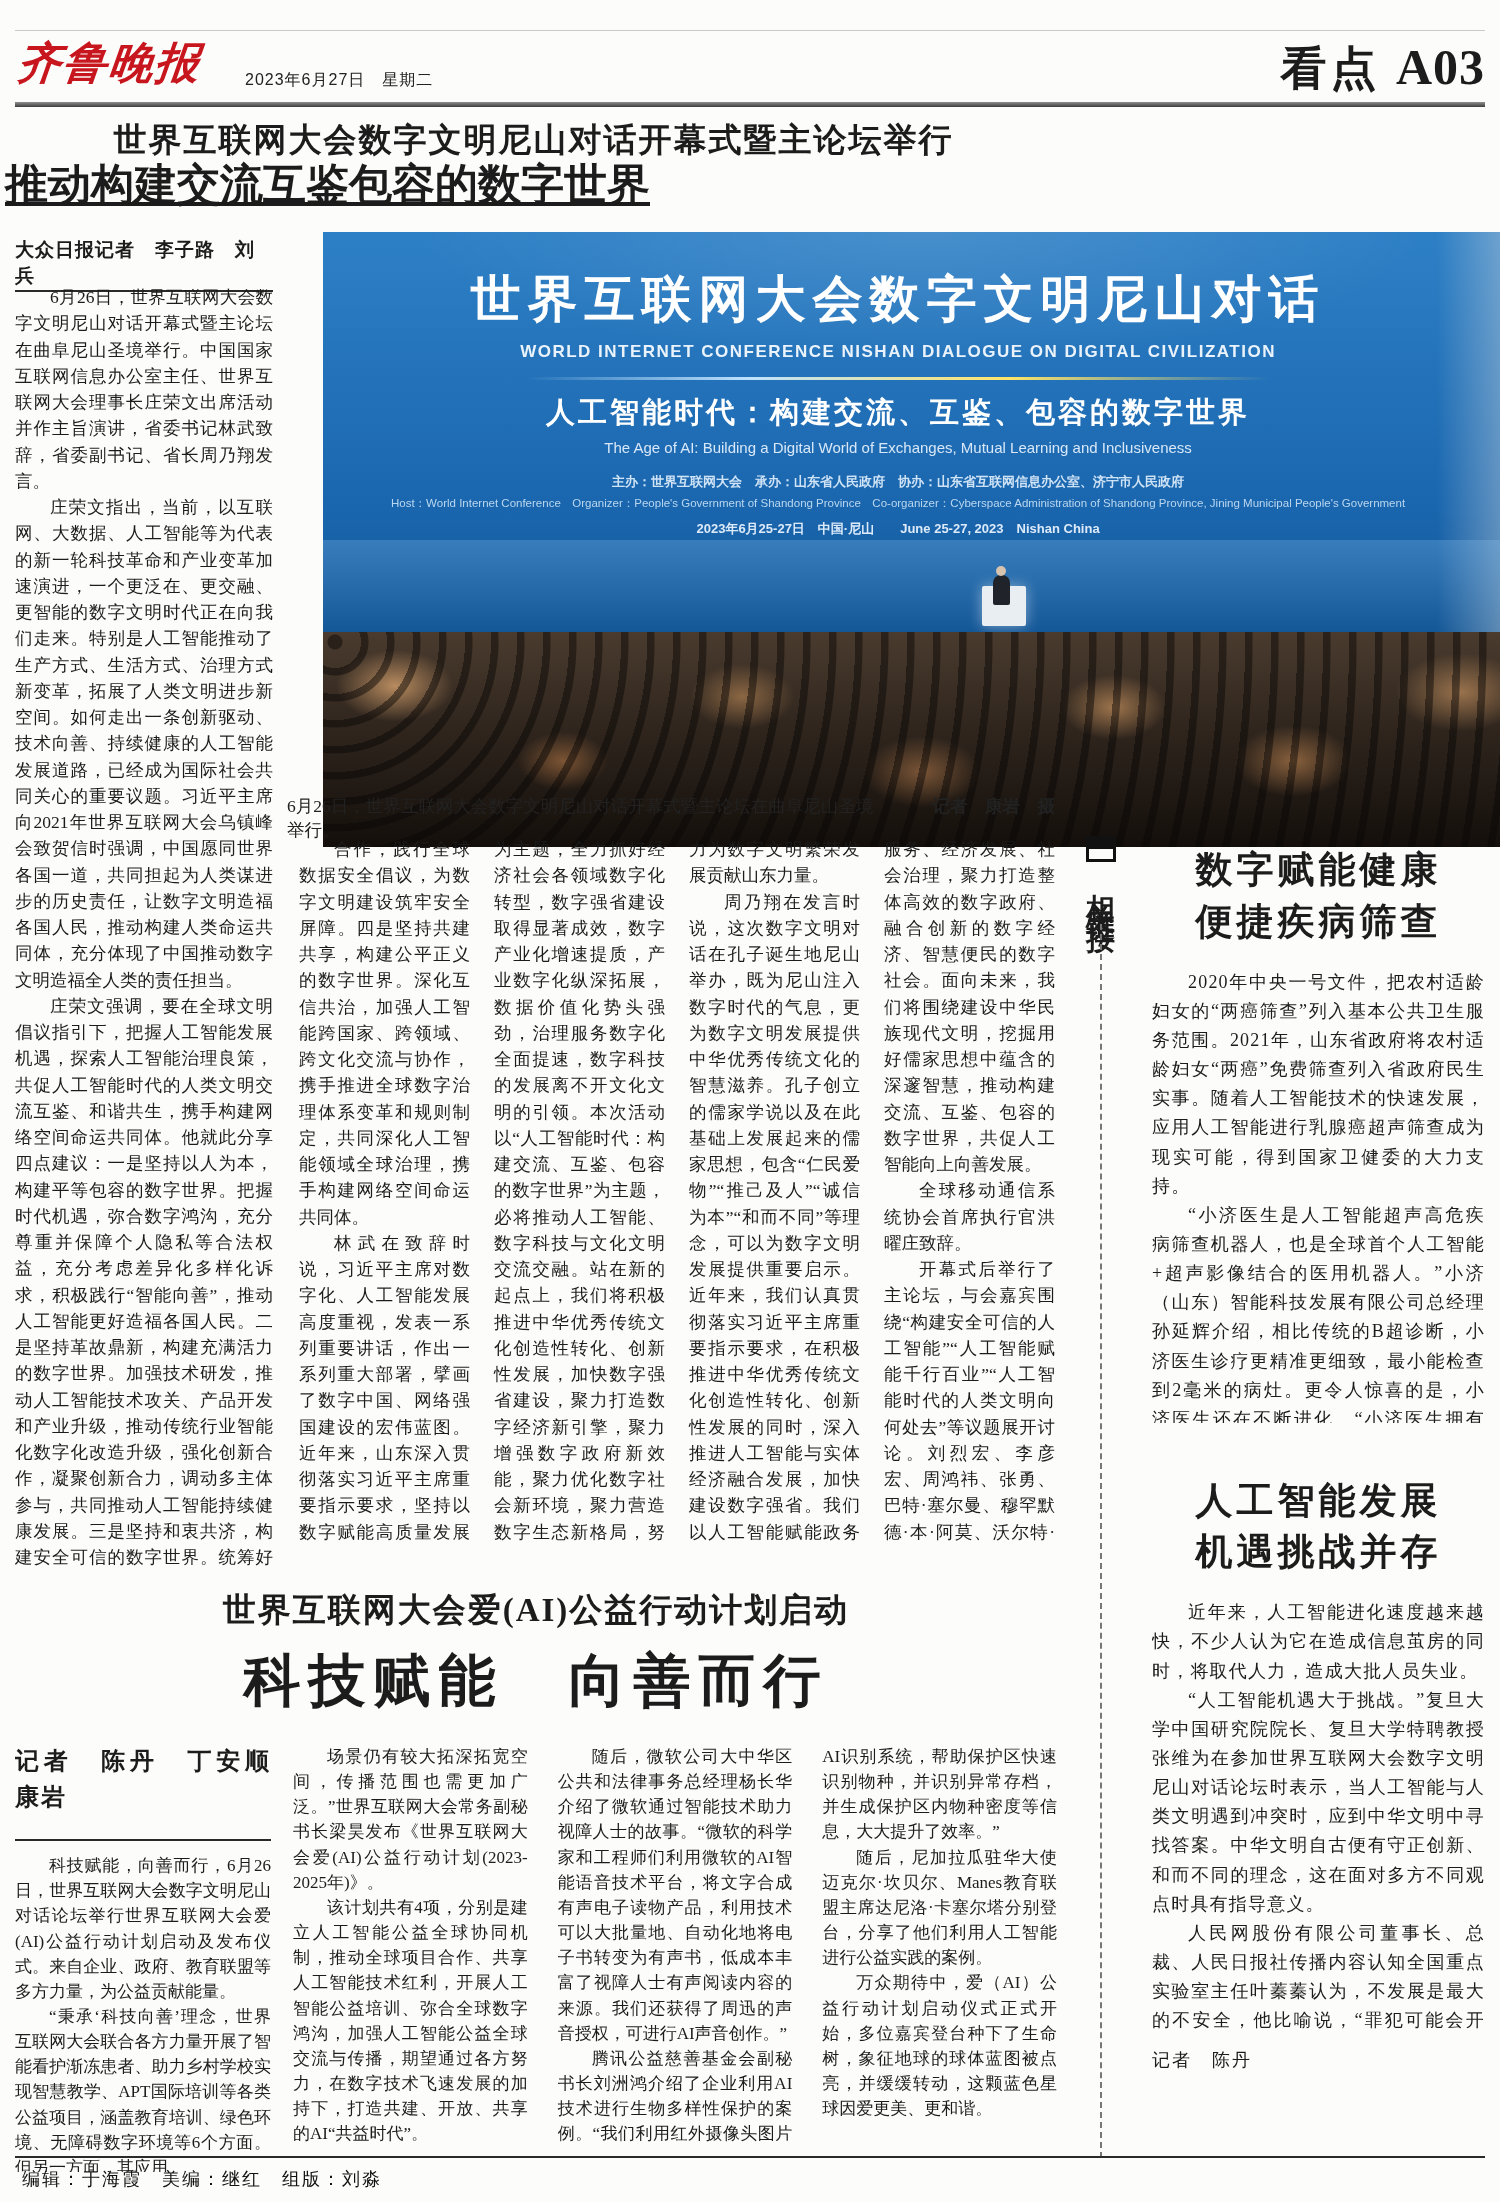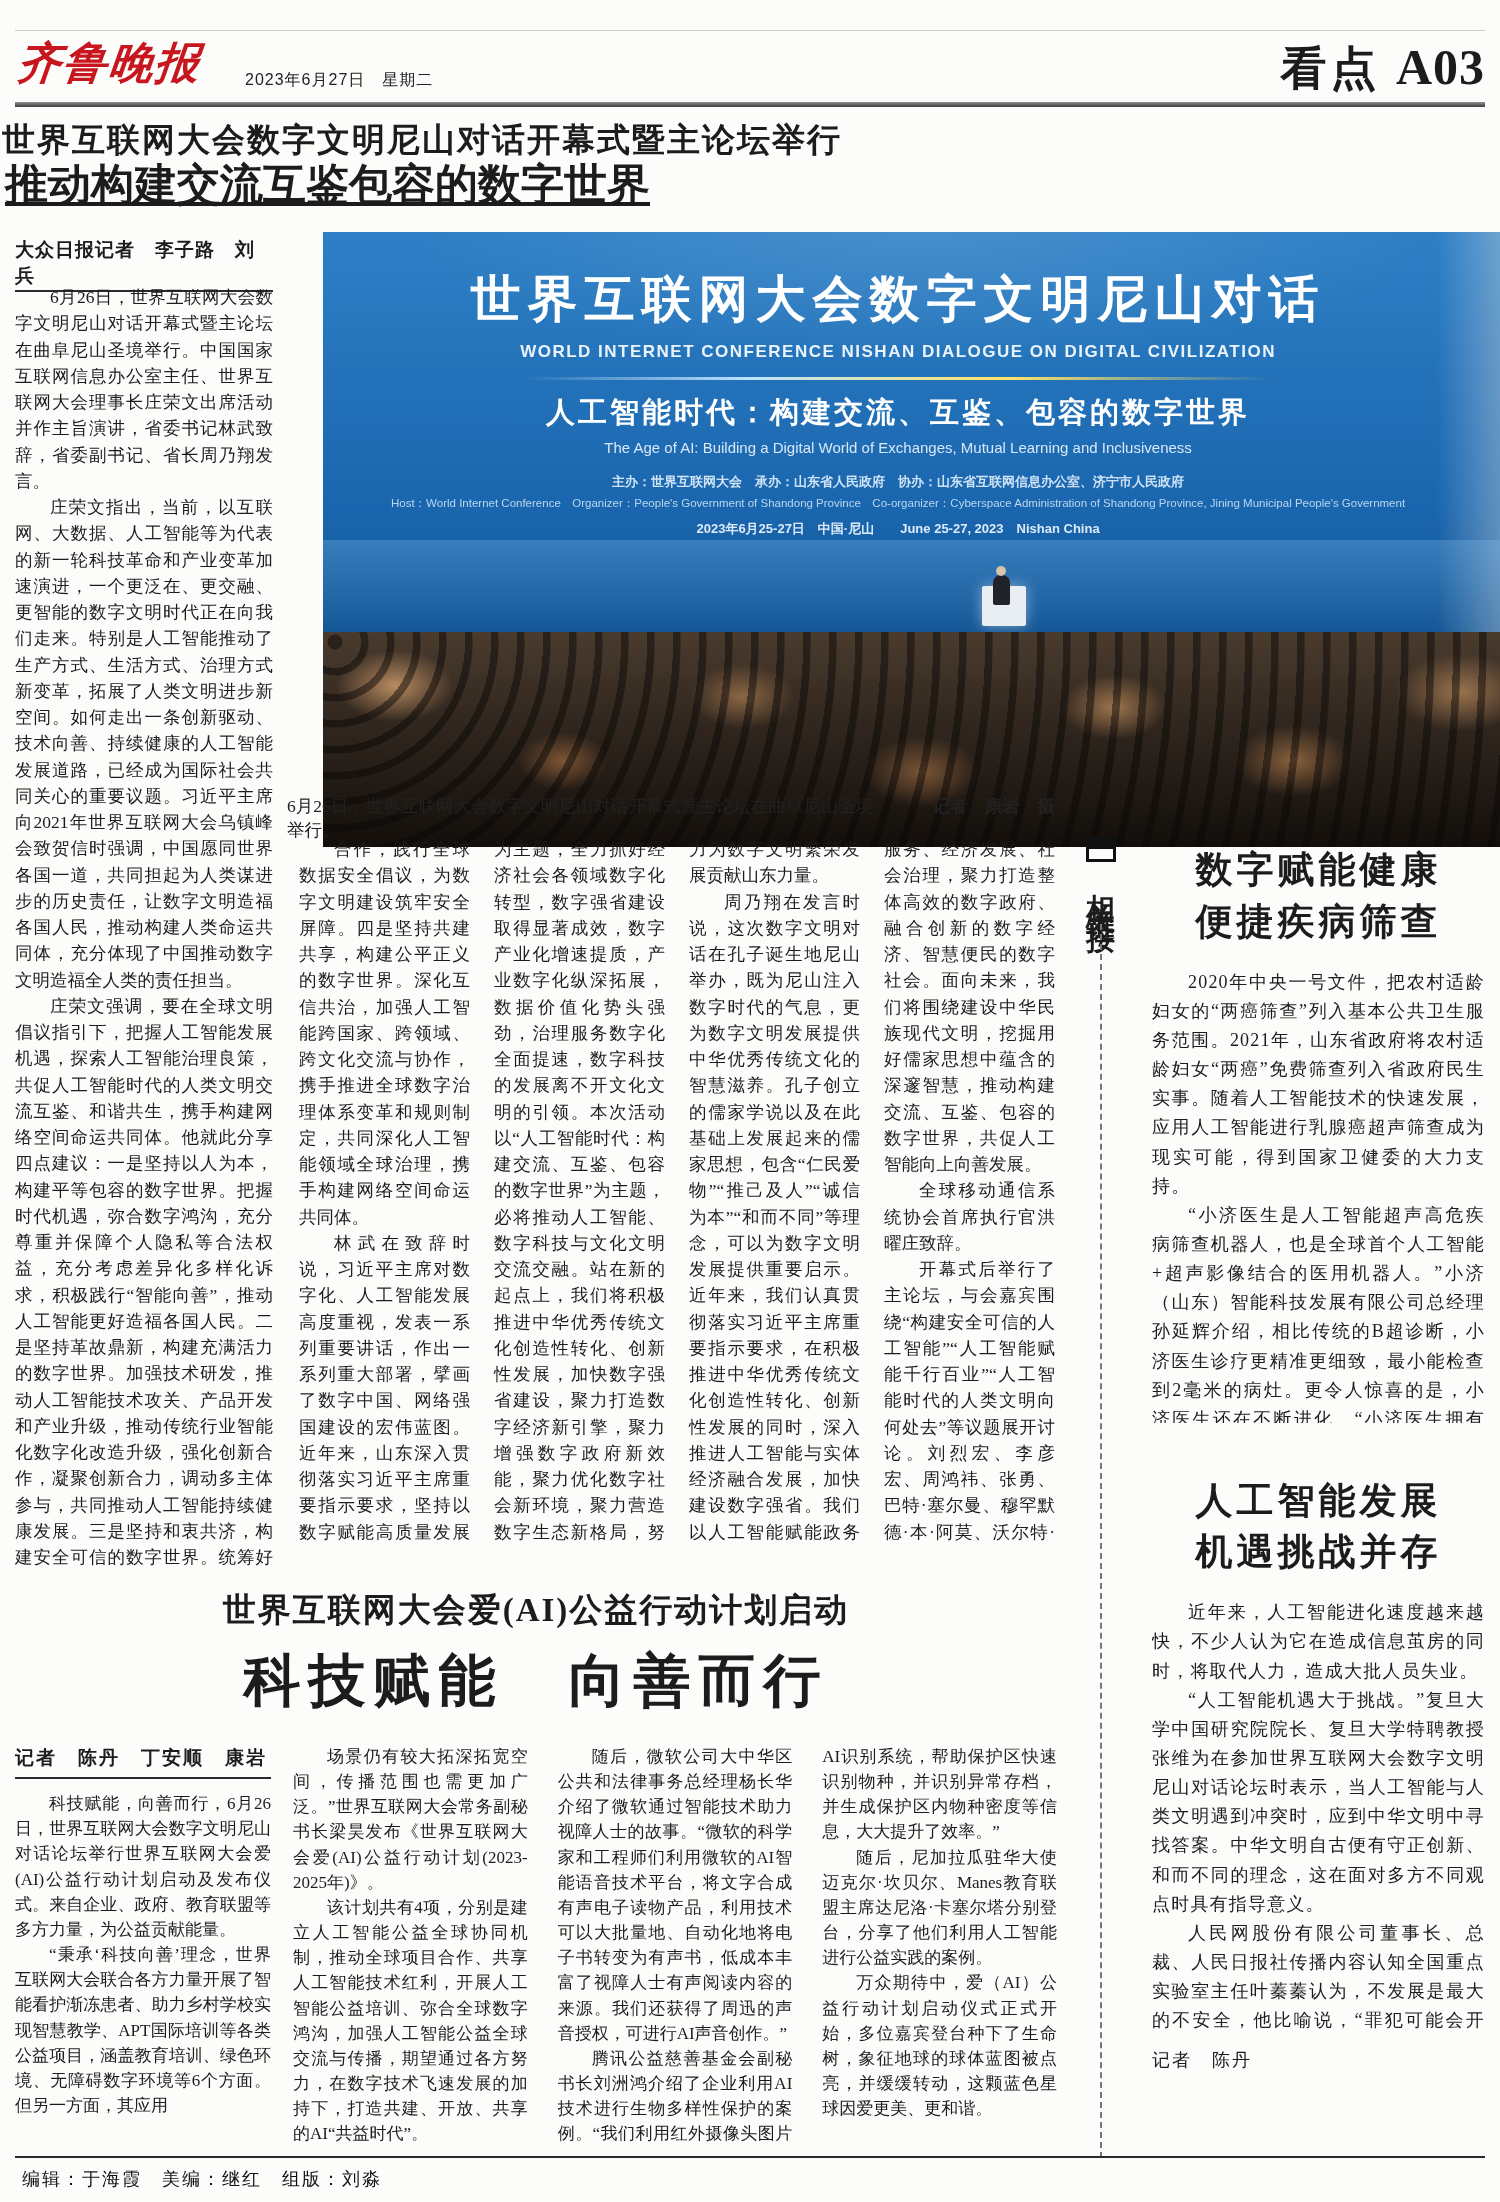--- a/index.html
+++ b/index.html
@@ -14,21 +14,21 @@
   .masthead{position:absolute;top:38px;left:15px;right:15px;height:62px;}
   .logo{position:absolute;left:2px;top:4px;color:#c8161e;font-size:44px;font-weight:bold;
         font-style:italic;transform:skewX(-6deg);letter-spacing:2px;line-height:1;}
   .issue-date{position:absolute;left:230px;top:32px;font-size:16px;color:#222;letter-spacing:1px;}
   .corner{position:absolute;right:0;top:0;font-weight:900;font-size:46px;letter-spacing:4px;}
   .corner .pgno{font-size:50px;letter-spacing:1px;}
   .head-rule{position:absolute;top:102px;left:15px;right:15px;height:5px;
              background:linear-gradient(180deg,#909090,#3d3d3d);}
 
   
-  .kicker{position:absolute;top:118px;left:2px;width:1045px;
+  .kicker{position:absolute;top:118px;left:11px;width:1045px;text-align:center;
           font-size:33px;font-weight:600;letter-spacing:2px;}
   .headline1{position:absolute;top:156px;left:5px;width:1065px;text-align:left;
              font-size:43px;font-weight:900;letter-spacing:0px;white-space:nowrap;text-decoration:underline;}
   .byline1{position:absolute;top:237px;left:15px;width:258px;font-size:19px;font-weight:bold;
            border-bottom:2px solid #2a2a2a;padding-bottom:1px;letter-spacing:1px;}
 
   
   .bodytext{font-size:17.5px;line-height:1.5;text-align:justify;}
   .col1{position:absolute;top:284px;left:15px;width:258px;height:1286px;overflow:hidden;}
   .bottomcols{position:absolute;top:836px;left:299px;width:756px;height:734px;overflow:hidden;
@@ -94,22 +94,22 @@
   .sb-body2{height:440px;}
   .sb-credit{text-align:left;font-size:18px;margin-top:10px;letter-spacing:2px;}
 
   
   .a2{position:absolute;top:1588px;left:15px;width:1042px;}
   .a2-kicker{text-align:center;font-size:33px;font-weight:600;letter-spacing:2px;}
   .a2-headline{text-align:center;font-size:57px;font-weight:900;letter-spacing:8px;margin-top:10px;}
   .a2-body{display:flex;margin-top:24px;height:428px;overflow:hidden;
            font-size:17px;line-height:1.48;text-align:justify;}
   .a2-col1{width:256px;flex-shrink:0;overflow:hidden;}
-  .byline2{font-size:19px;font-weight:bold;border-bottom:2px solid #2a2a2a;
-           padding-bottom:5px;margin-bottom:12px;letter-spacing:2px;}
+  .byline2{font-size:24px;font-weight:bold;border-bottom:2px solid #2a2a2a;
+           padding-bottom:24px;margin-bottom:12px;letter-spacing:2px;}
   .a2-rest{flex:1;margin-left:22px;column-count:3;column-gap:30px;overflow:hidden;}
 
   
   .foot-rule{position:absolute;top:2156px;left:15px;right:15px;height:2px;background:#2b2b2b;}
   .footer{position:absolute;top:2167px;left:22px;font-size:18px;letter-spacing:2px;
           font-family:"Liberation Sans","DejaVu Sans",sans-serif;color:#111;}
 </style>
 </head>
 <body>
 

